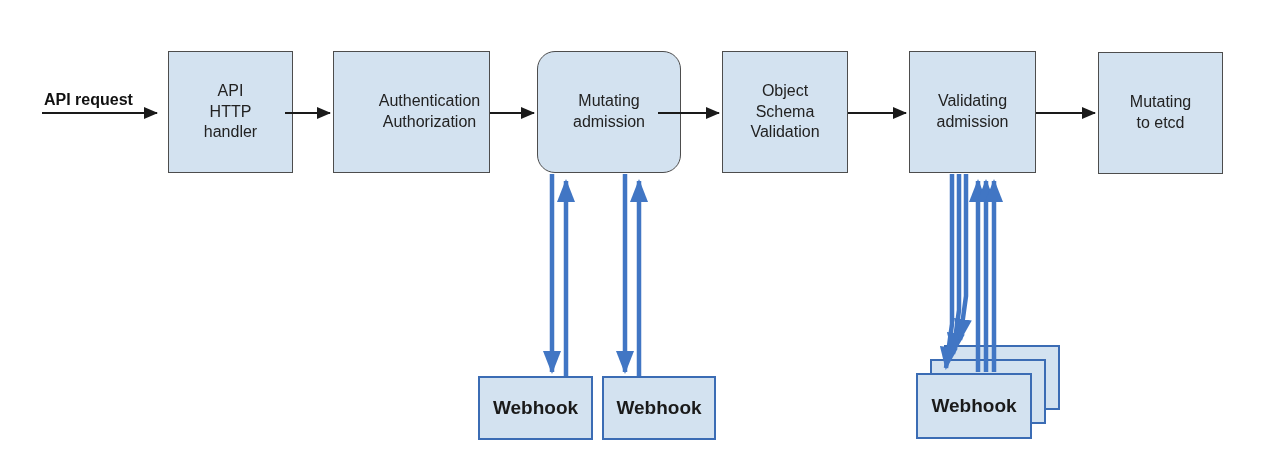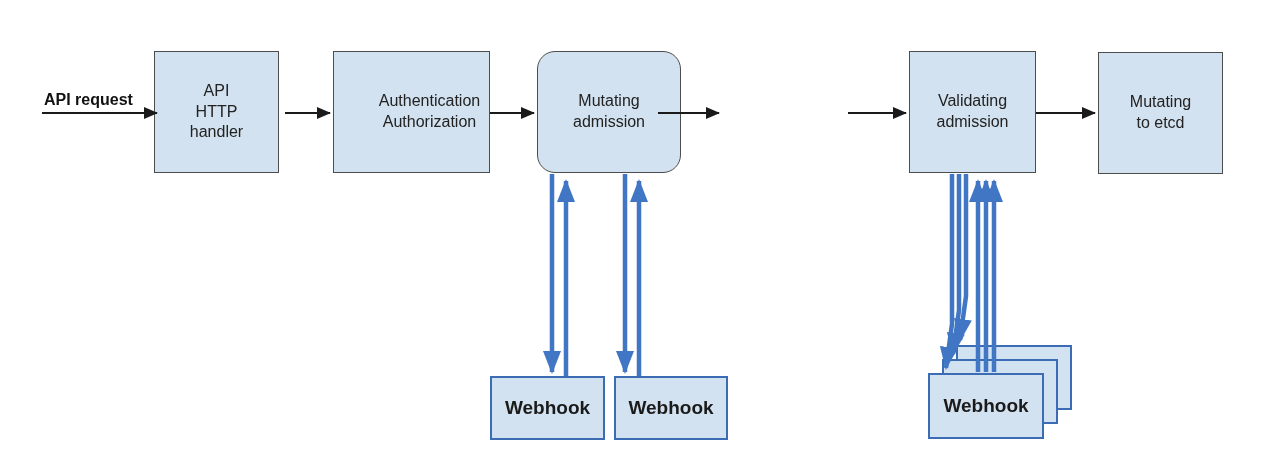--- a/index.html
+++ b/index.html
@@ -34,21 +34,20 @@
     background: #d3e2f0;
     border: 2px solid #3b6cb4;
     box-sizing: border-box;
     display: flex;
     align-items: center;
     justify-content: center;
     font-size: 19px;
     font-weight: 700;
     color: #1a1a1a;
     overflow: hidden;
-    margin-left: 12px;
   }
   .api-label {
     position: absolute;
     left: 44px;
     top: 91px;
     font-size: 16px;
     font-weight: 700;
     color: #111111;
     white-space: nowrap;
   }
@@ -59,27 +58,30 @@
     pointer-events: none;
   }
 </style>
 </head>
 <body>
 
 <div class="canvas">
 
   <div class="api-label">API request</div>
 
-  <div class="node" style="left:154px; top:51px;  width:125px; height:122px;">API
+  <div class="node" style="left:168px; top:51px;  width:125px; height:122px;">API
 HTTP
 handler</div>
   <div class="node" style="left:333px; top:51px;  width:157px; height:122px;padding-left:36px;">Authentication
 Authorization</div>
   <div class="node" style="left:537px; top:51px;  width:144px; height:122px;border-radius:18px;">Mutating
 admission</div>
+  <div class="node" style="left:722px; top:51px;  width:126px; height:122px;">Object
+Schema
+Validation</div>
   <div class="node" style="left:909px; top:51px;  width:127px; height:122px;">Validating
 admission</div>
   <div class="node" style="left:1098px; top:52px; width:125px; height:122px;">Mutating
 to etcd</div>
 
   <div class="webhook" style="left:478px; top:376px; width:115px; height:64px;">Webhook</div>
   <div class="webhook" style="left:602px; top:376px; width:114px; height:64px;">Webhook</div>
 
   <div class="webhook" style="left:944px; top:345px; width:116px; height:65px;">Webhook</div>
   <div class="webhook" style="left:930px; top:359px; width:116px; height:65px;">Webhook</div>

